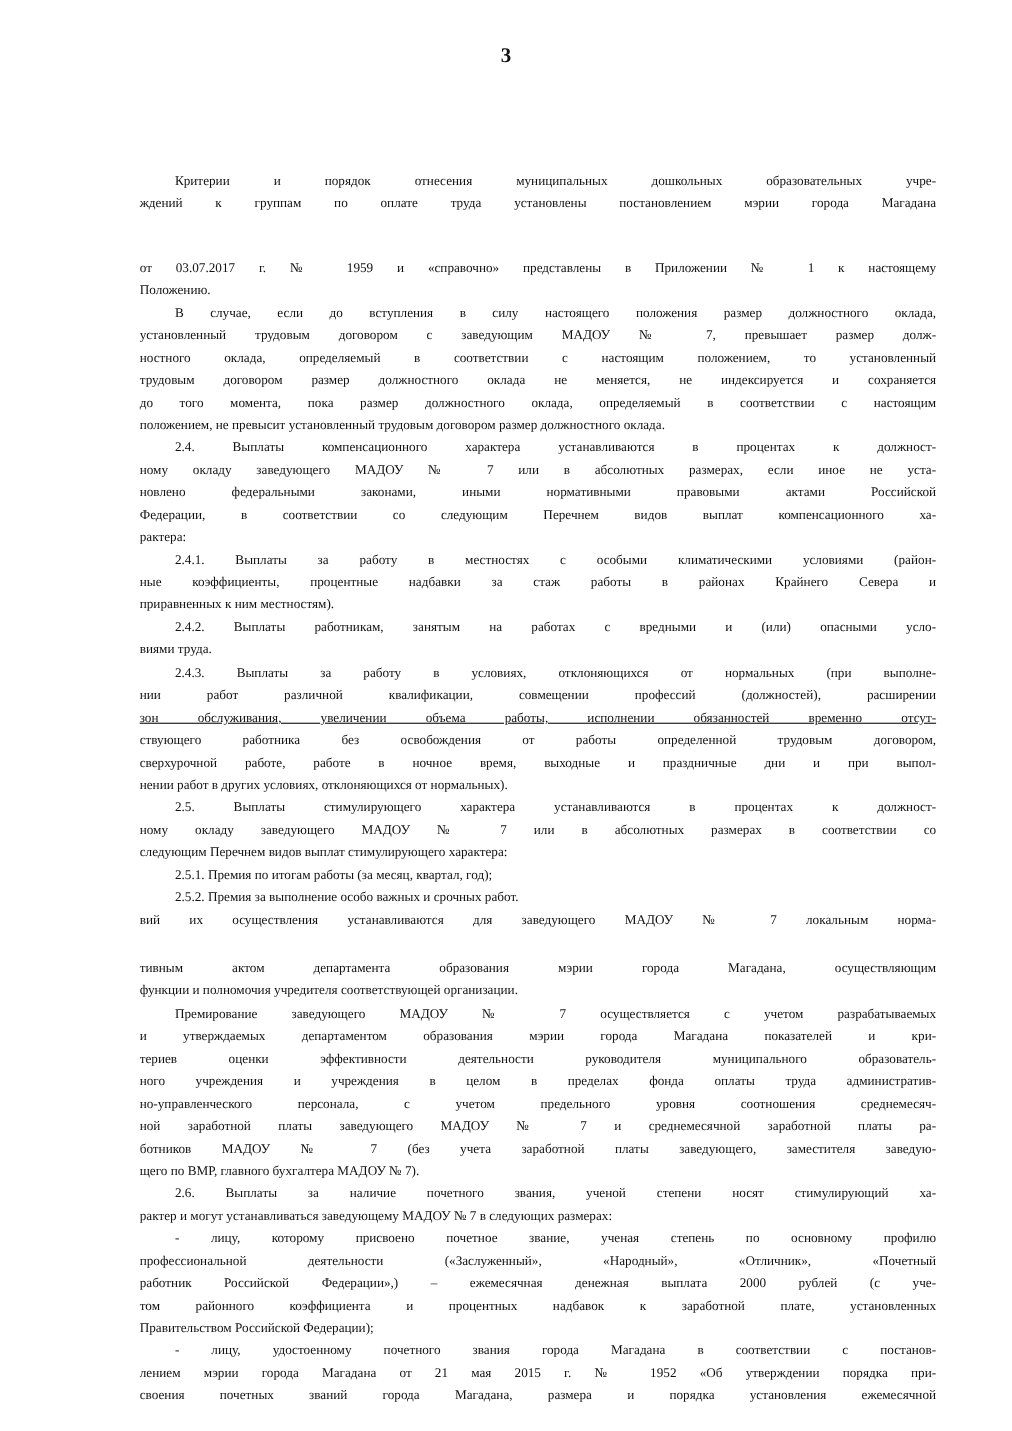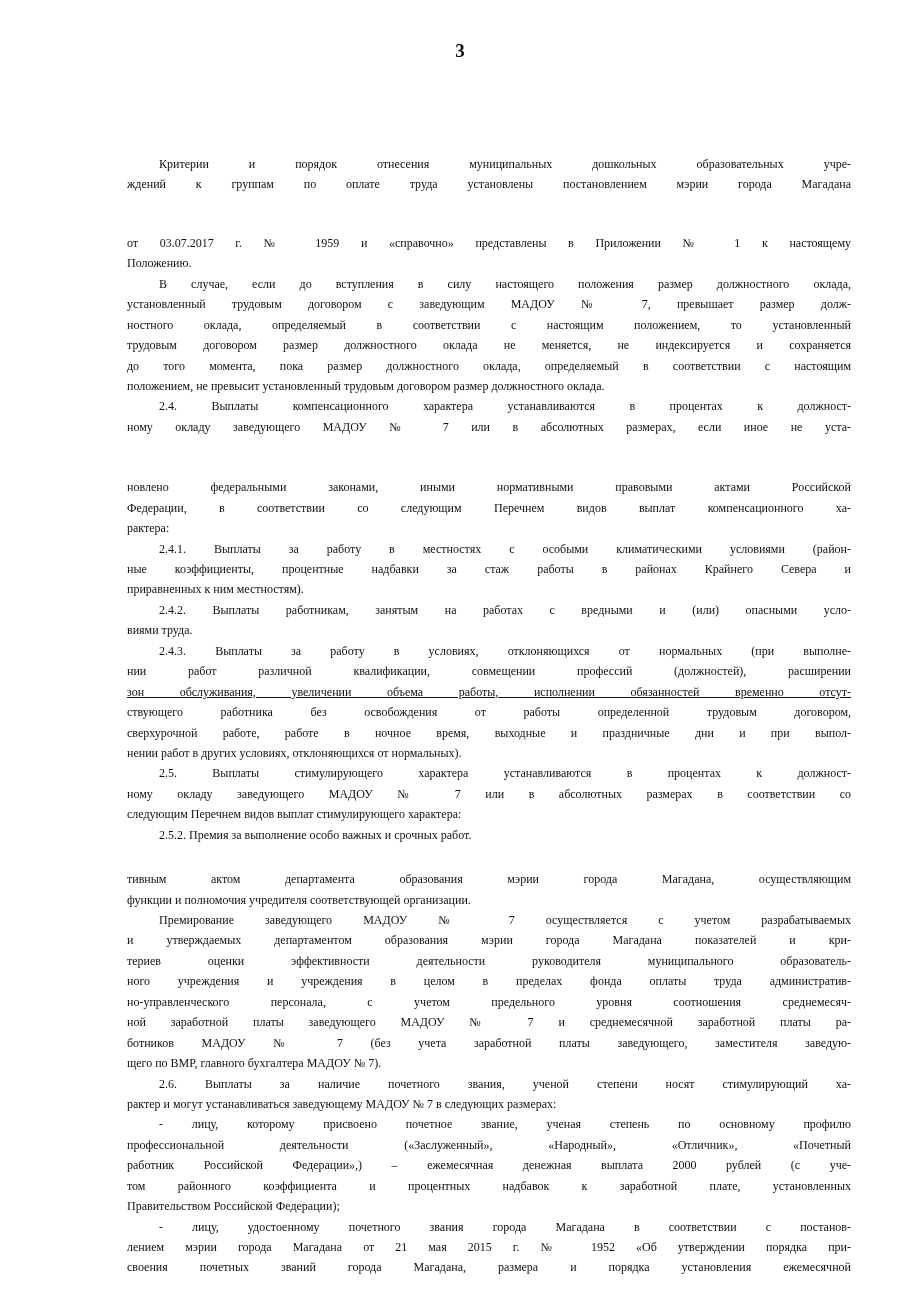--- a/index.html
+++ b/index.html
@@ -41,21 +41,21 @@
         <span class="ln first" style="text-align-last: justify;">В случае, если до вступления в силу настоящего положения размер должностного оклада,</span>
         <span class="ln" style="text-align-last: justify;">установленный трудовым договором с заведующим МАДОУ № 7, превышает размер долж-</span>
         <span class="ln" style="text-align-last: justify;">ностного оклада, определяемый в соответствии с настоящим положением, то установленный</span>
         <span class="ln" style="text-align-last: justify;">трудовым договором размер должностного оклада не меняется, не индексируется и сохраняется</span>
         <span class="ln" style="text-align-last: justify;">до того момента, пока размер должностного оклада, определяемый в соответствии с настоящим</span>
         <span class="ln last">положением, не превысит установленный трудовым договором размер должностного оклада.</span>
       </div>
       <div class="para">
         <span class="ln first" style="text-align-last: justify;">2.4. Выплаты компенсационного характера устанавливаются в процентах к должност-</span>
         <span class="ln" style="text-align-last: justify;">ному окладу заведующего МАДОУ № 7 или в абсолютных размерах, если иное не уста-</span>
-        <span class="ln" style="text-align-last: justify; margin-top: 40px;">новлено федеральными законами, иными нормативными правовыми актами Российской</span>
+        <span class="ln" style="text-align-last: justify;">новлено федеральными законами, иными нормативными правовыми актами Российской</span>
         <span class="ln" style="text-align-last: justify;">Федерации, в соответствии со следующим Перечнем видов выплат компенсационного ха-</span>
         <span class="ln last">рактера:</span>
       </div>
       <div class="para">
         <span class="ln first" style="text-align-last: justify;">2.4.1. Выплаты за работу в местностях с особыми климатическими условиями (район-</span>
         <span class="ln" style="text-align-last: justify;">ные коэффициенты, процентные надбавки за стаж работы в районах Крайнего Севера и</span>
         <span class="ln last">приравненных к ним местностям).</span>
       </div>
       <div class="para">
         <span class="ln first" style="text-align-last: justify;">2.4.2. Выплаты работникам, занятым на работах с вредными и (или) опасными усло-</span>
@@ -68,23 +68,27 @@
         <span class="ln" style="text-align-last: justify;">ствующего работника без освобождения от работы определенной трудовым договором,</span>
         <span class="ln" style="text-align-last: justify;">сверхурочной работе, работе в ночное время, выходные и праздничные дни и при выпол-</span>
         <span class="ln last">нении работ в других условиях, отклоняющихся от нормальных).</span>
       </div>
       <div class="para">
         <span class="ln first" style="text-align-last: justify;">2.5. Выплаты стимулирующего характера устанавливаются в процентах к должност-</span>
         <span class="ln" style="text-align-last: justify;">ному окладу заведующего МАДОУ № 7 или в абсолютных размерах в соответствии со</span>
         <span class="ln last">следующим Перечнем видов выплат стимулирующего характера:</span>
       </div>
       <div class="para">
+        <span class="ln first last">2.5.1. Премия по итогам работы (за месяц, квартал, год);</span>
+      </div>
+      <div class="para">
         <span class="ln first last">2.5.2. Премия за выполнение особо важных и срочных работ.</span>
       </div>
       <div class="para">
+        <span class="ln" style="text-align-last: justify;">вий их осуществления устанавливаются для заведующего МАДОУ № 7 локальным норма-</span>
         <span class="ln" style="text-align-last: justify; margin-top: 24px;">тивным актом департамента образования мэрии города Магадана, осуществляющим</span>
         <span class="ln last">функции и полномочия учредителя соответствующей организации.</span>
       </div>
       <div class="para">
         <span class="ln first" style="text-align-last: justify;">Премирование заведующего МАДОУ № 7 осуществляется с учетом разрабатываемых</span>
         <span class="ln" style="text-align-last: justify;">и утверждаемых департаментом образования мэрии города Магадана показателей и кри-</span>
         <span class="ln" style="text-align-last: justify;">териев оценки эффективности деятельности руководителя муниципального образователь-</span>
         <span class="ln" style="text-align-last: justify;">ного учреждения и учреждения в целом в  пределах фонда оплаты труда административ-</span>
         <span class="ln" style="text-align-last: justify;">но-управленческого персонала, с учетом предельного уровня соотношения среднемесяч-</span>
         <span class="ln" style="text-align-last: justify;">ной заработной платы заведующего МАДОУ № 7 и среднемесячной заработной платы ра-</span>

